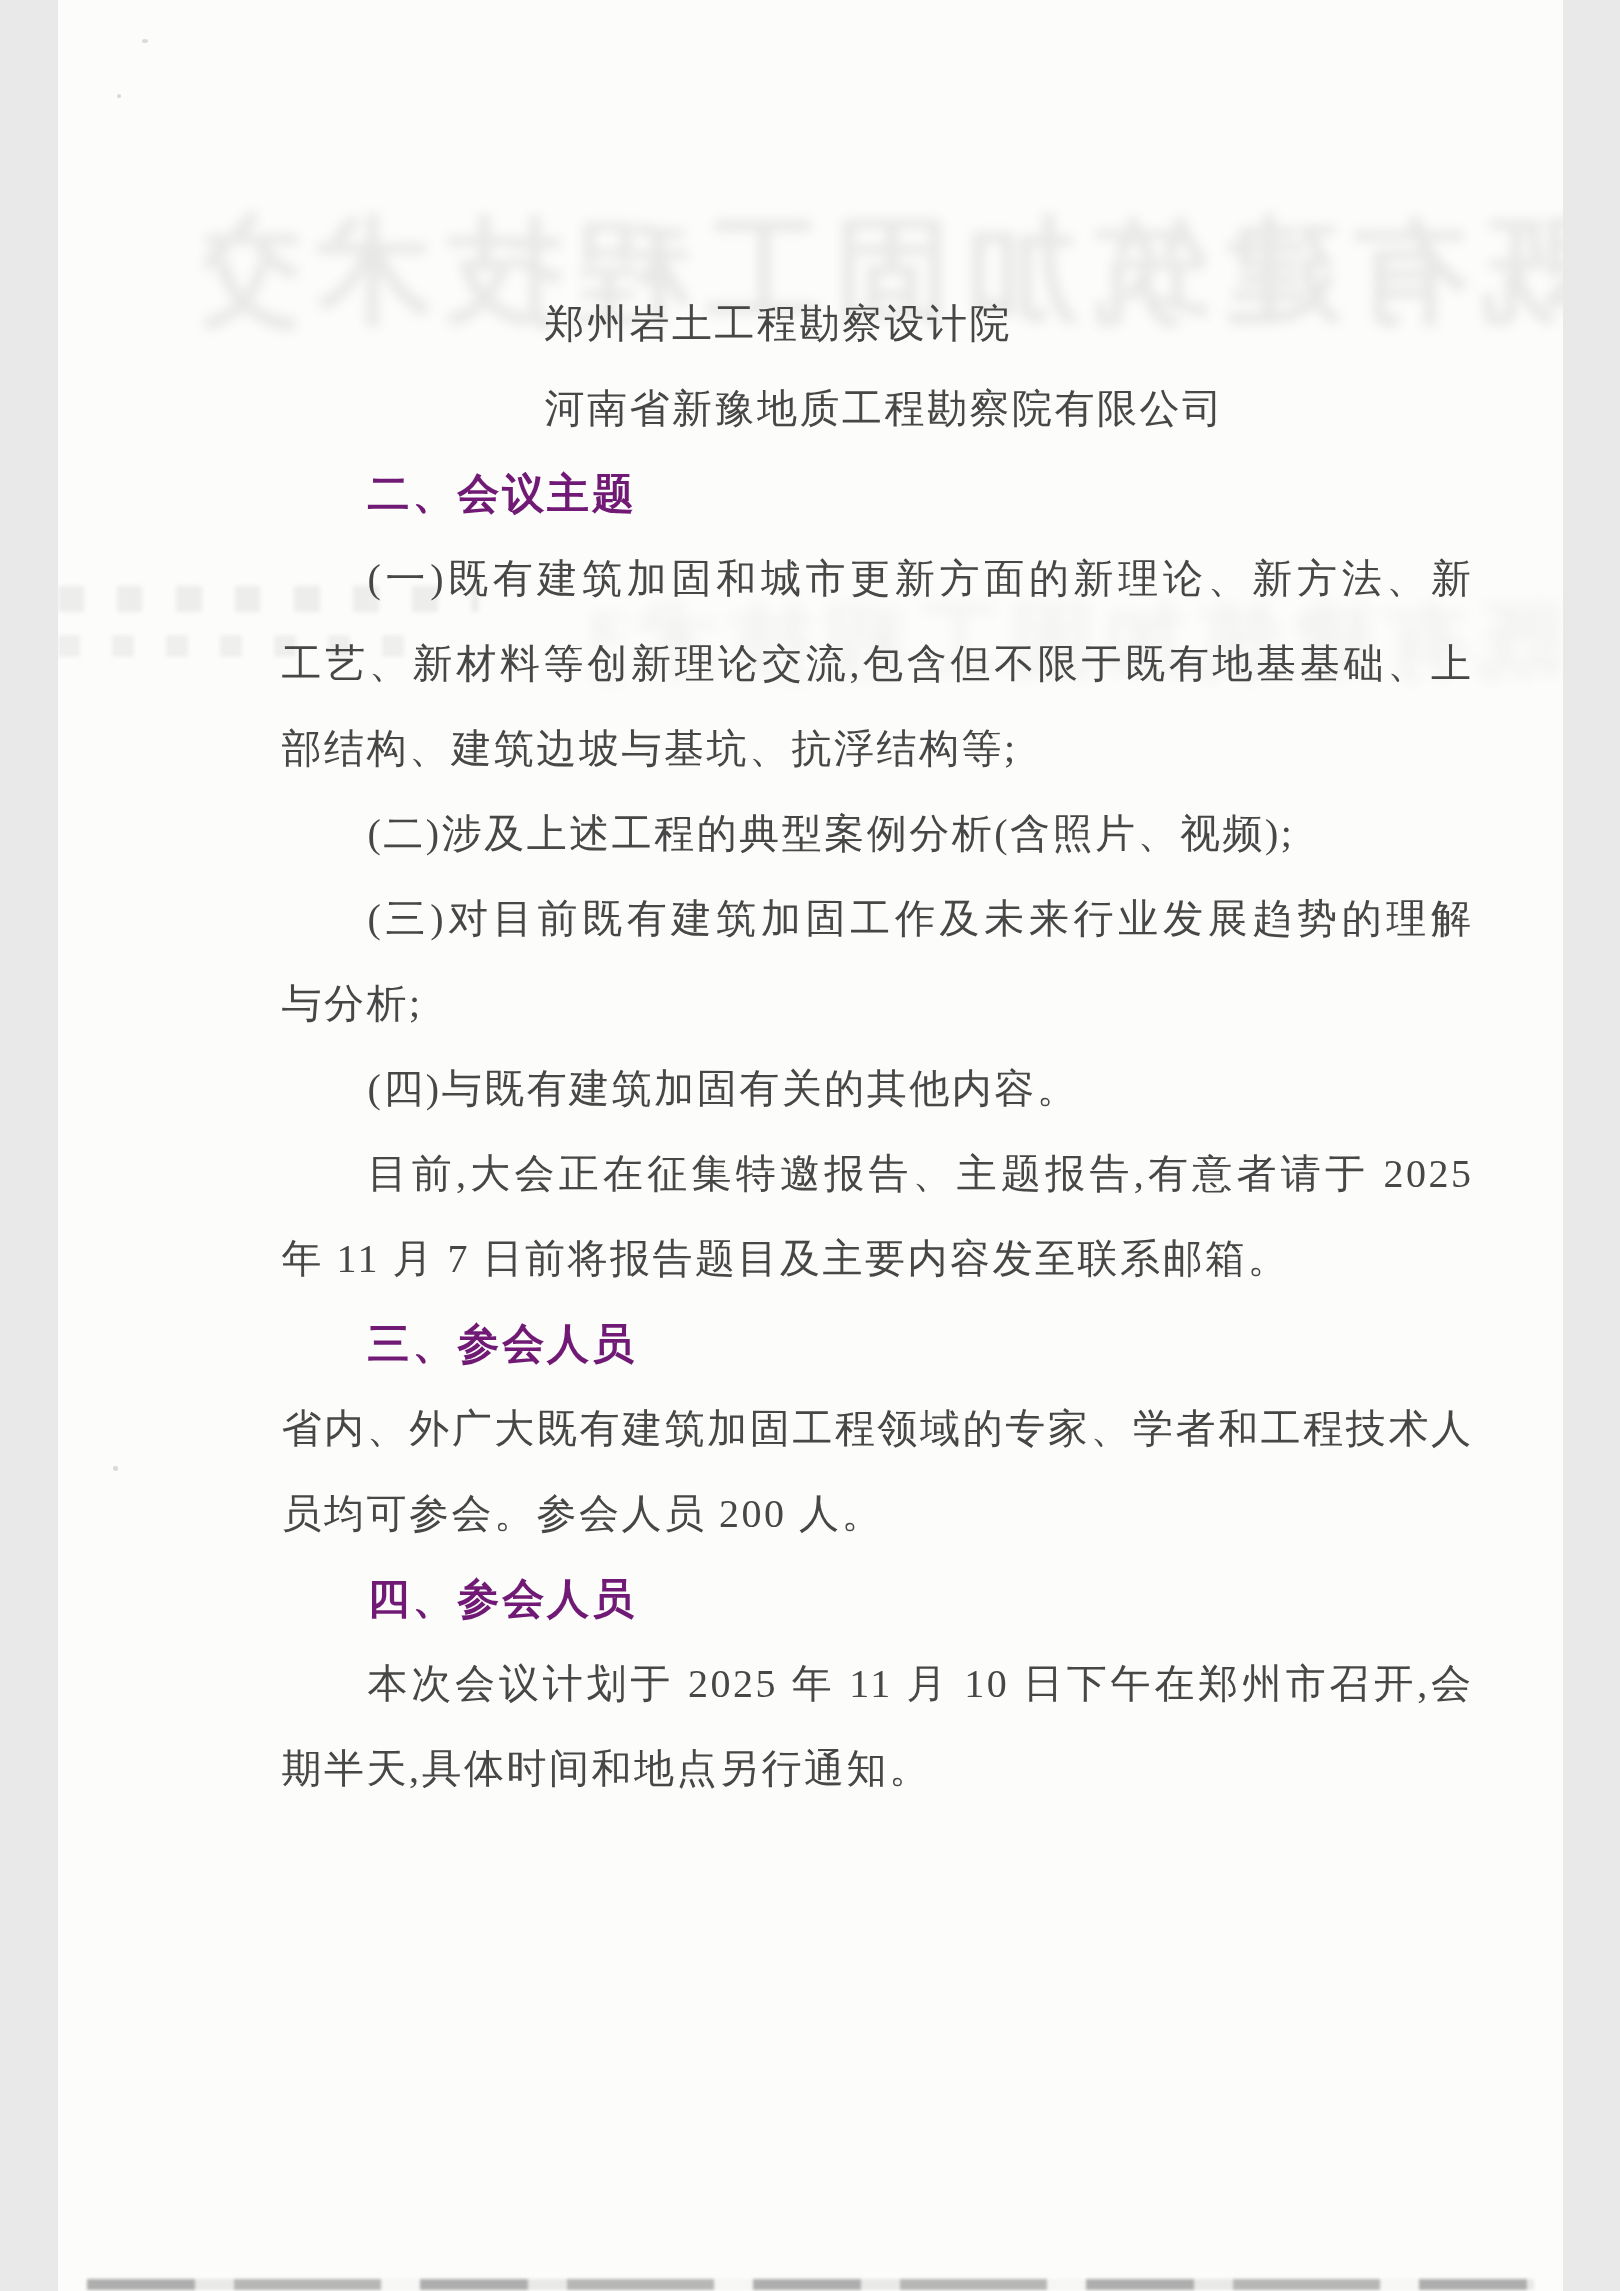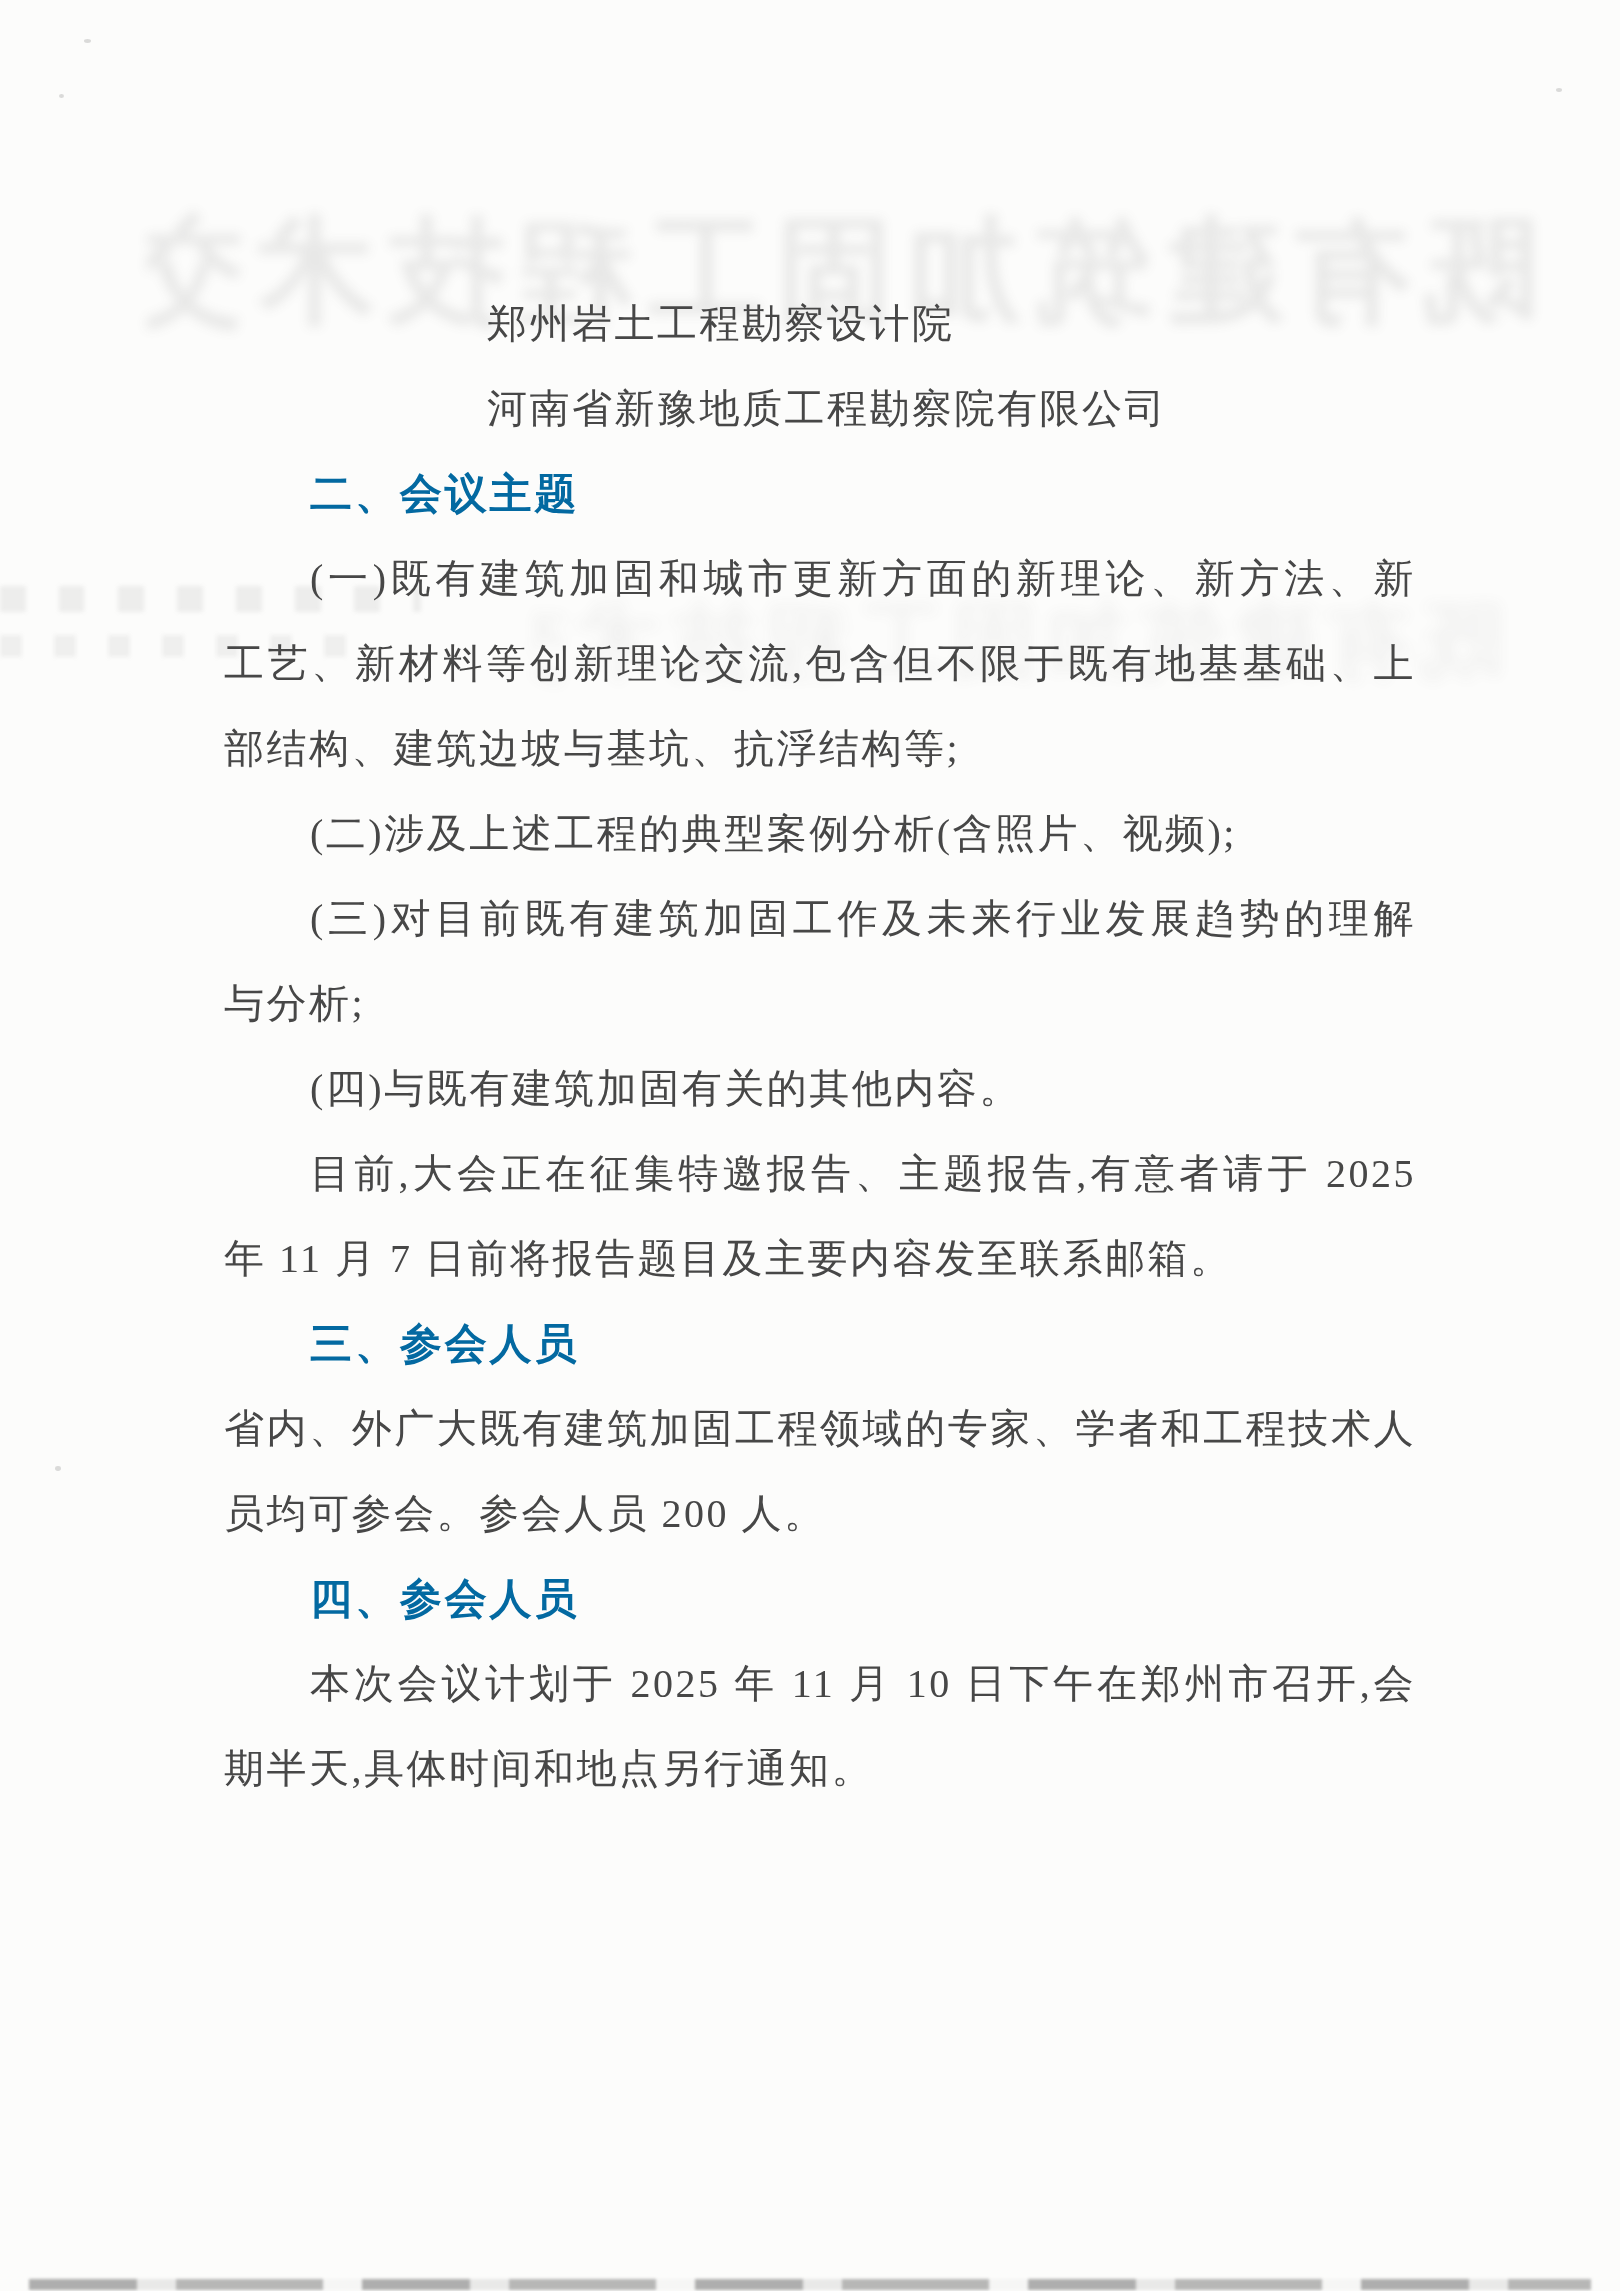--- a/index.html
+++ b/index.html
@@ -1,19 +1,19 @@
 <!DOCTYPE html>
 <html><head>
 <meta charset="utf-8">
 <style>
   html, body { margin: 0; padding: 0; }
   body { background: #e9e9e9; }
   .page {
     position: relative;
-    width: 1620px;
+    width: 1505px;
     height: 2292px;
     margin: 0 auto;
     background: #fcfcfb;
     overflow: hidden;
     font-family: "Liberation Serif", "DejaVu Serif", serif;
   }
 
   
   .doc {
     position: absolute;
@@ -29,21 +29,21 @@
     letter-spacing: 2.5px;
     white-space: nowrap;
     text-rendering: optimizeLegibility;
   }
   .line.intro   { padding-left: 263px; }
   .line.heading {
     padding-left: 86px;
     font-family: "Liberation Sans", "DejaVu Sans", sans-serif;
     font-weight: 700;
     font-size: 42px;
-    color: #0369a1;
+    color: #701a75;
     letter-spacing: 2.9px;
   }
   .line.pstart   { padding-left: 86px; }
   .line.pstart-j {
     padding-left: 86px;
     white-space: normal;
     text-align: justify;
     text-align-last: justify;
   }
   .line.full-j {

